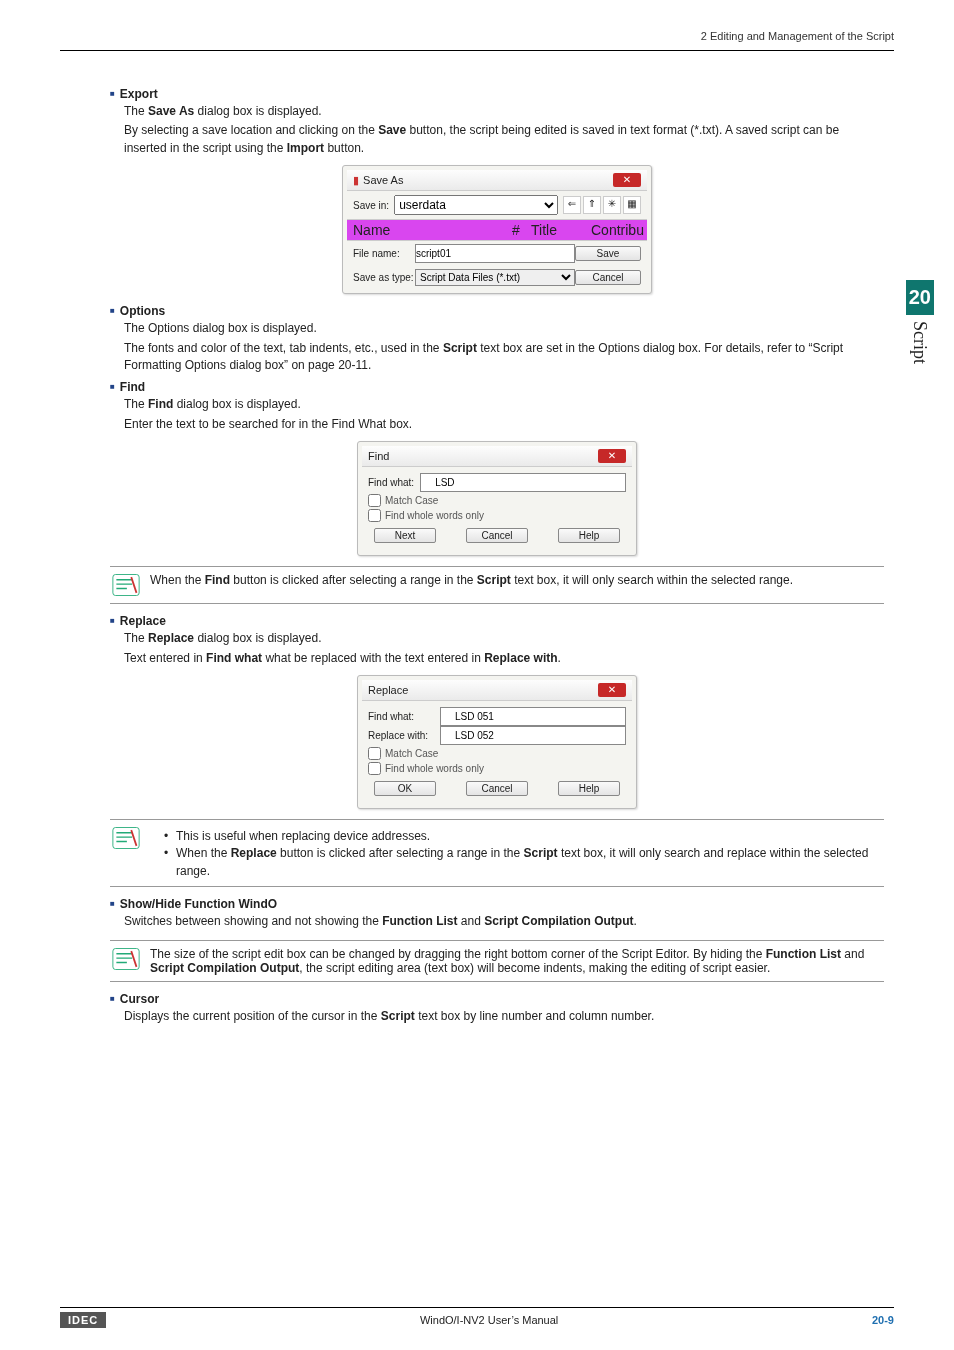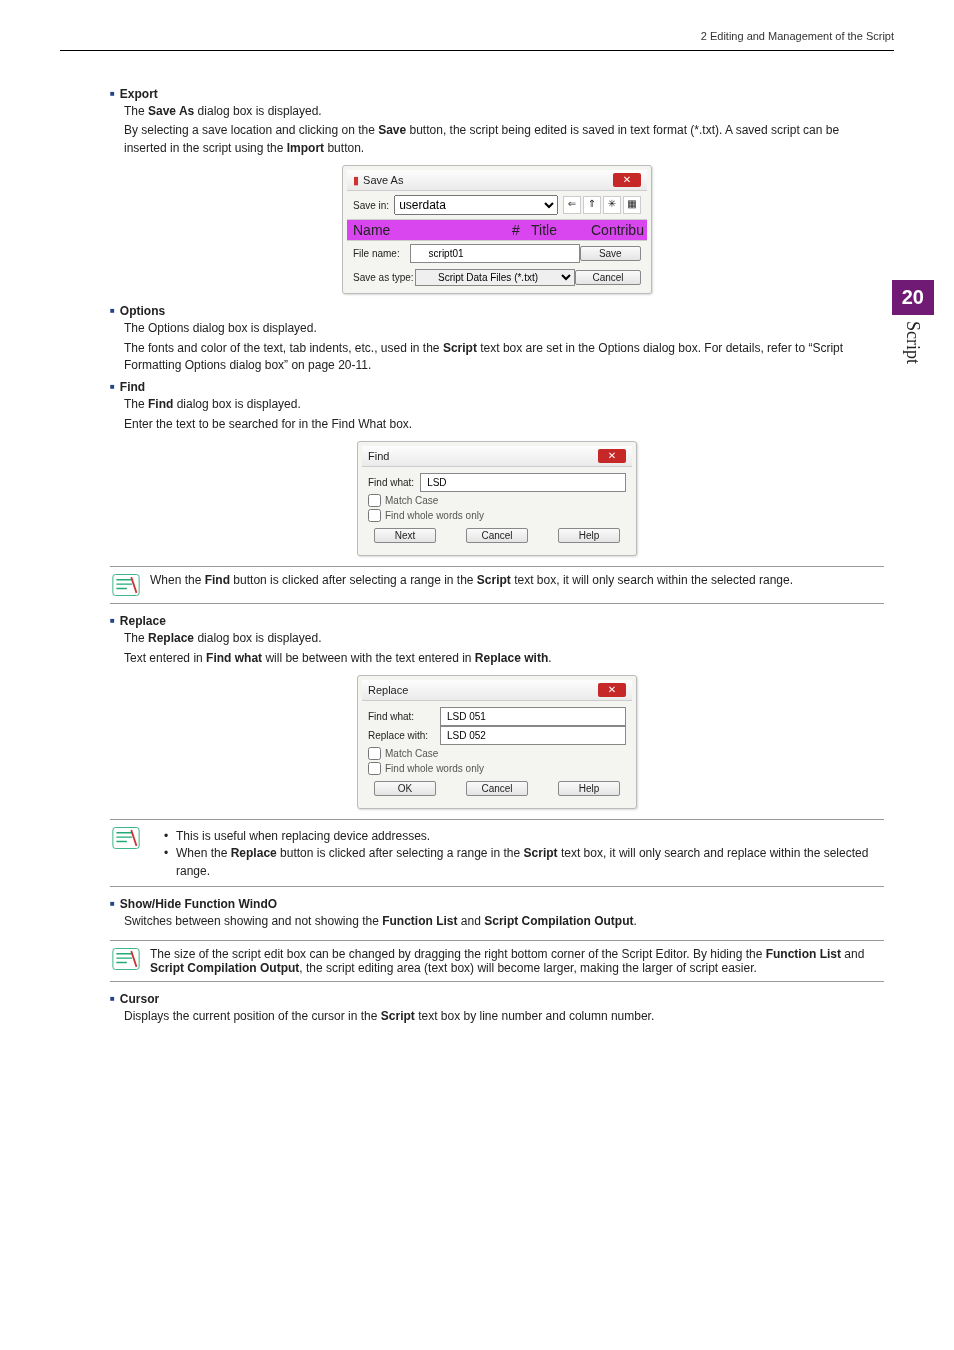--- a/index.html
+++ b/index.html
@@ -19,35 +19,35 @@
 .savein-row select{font-size:12px;flex:1;height:20px}
 .tb-icons{display:flex;gap:2px}
 .tb-icons span{width:16px;height:16px;border:1px solid #ccc;background:#fff;display:inline-block;font-size:10px;text-align:center;line-height:14px}
 .cols{display:flex;font-size:14px;border-top:1px solid #ccc;border-bottom:1px solid #ccc;background:#d946ef;padding:2px 6px}
 .cols .c1{flex:1}
 .cols .c2{width:30px;text-align:center}
 .cols .c3{width:60px}
 .cols .c4{width:50px;text-align:right}
 .empty{text-align:center;color:#555;font-size:10px;padding:30px 0}
 .bottom-rows{display:flex;align-items:center;padding:3px 6px;font-size:10px}
-.bottom-rows input,.bottom-rows select{font-size:10px;height:17px;border:1px solid #888;padding:0 18px}
+.bottom-rows input,.bottom-rows select{font-size:10px;height:17px;border:1px solid #888;padding:0 0}
 .btn{background:linear-gradient(#fafafa,#e4e4e4);border:1px solid #888;border-radius:2px;font-size:10px;padding:1px 6px;width:52px;text-align:center}
 .find-dlg{width:270px;padding:4px}
 .dlg-body{padding:6px;font-size:10px}
 .row{display:flex;align-items:center;gap:6px;}
 .row label{white-space:nowrap}
-.row input[type=text]{flex:1;border:1px solid #888;height:17px;font-size:10px;padding:0 6px}
+.row input[type=text]{flex:1;border:1px solid #888;height:17px;font-size:10px;padding:0 14px}
 .chk{display:flex;align-items:center;gap:4px;margin:2px 0;font-size:10px;color:#555}
 .chk input{margin:0}
 .btn-row{display:flex;justify-content:flex-end;gap:30px;padding:4px 6px 2px 6px}
 .note-box{display:flex;gap:10px;border-top:1px solid #999;border-bottom:1px solid #999;padding:6px 2px;margin:10px 0}
 .note-icon{width:28px;height:24px;flex:0 0 28px}
 .note-icon svg{width:28px;height:24px}
 .side-tab{position:absolute;right:20px;top:280px;display:flex;flex-direction:column;align-items:center}
-.tab-num{background:#701a75;color:#fff;font-weight:bold;font-size:20px;padding:6px 10px}
+.tab-num{background:#0f766e;color:#fff;font-weight:bold;font-size:20px;padding:6px 3px}
 .tab-txt{writing-mode:vertical-rl;font-size:18px;font-family:Georgia,serif;padding-top:6px}
 .footer{position:absolute;bottom:22px;left:60px;right:60px;border-top:1px solid #000;padding-top:4px;display:flex;align-items:center;font-size:11px}
 .idec-logo{background:#555;color:#fff;font-weight:bold;padding:2px 8px;font-size:11px;letter-spacing:1px}
 .footer .center{flex:1;text-align:center}
 .footer .pn{font-weight:bold;color:#1f6fb0}
 b{font-weight:bold}
 ul.bul{margin:2px 0 0 14px;padding:0;list-style:none}
 ul.bul li{padding-left:12px;position:relative;line-height:1.45}
 ul.bul li::before{content:"•";position:absolute;left:0}
 </style>
@@ -153,21 +153,21 @@
             <path d="M22 4l6 18" stroke="#c33" stroke-width="2"></path>
           </svg></div>
       <div><span>When the </span><b>Find</b><span> button is clicked after selecting a range in the </span><b>Script</b><span> text box, it will only search within the selected range.</span></div>
     </div>
 
     <div class="bullet-row">
         <span class="sq">■</span>
         <span class="sec-title">Replace</span>
       </div>
     <div class="para"><span>The </span><b>Replace</b><span> dialog box is displayed.</span></div>
-    <div class="para"><span>Text entered in </span><b>Find what</b><span> will be between with the text entered in </span><b>Replace with</b><span>.</span></div>
+    <div class="para"><span>Text entered in </span><b>Find what</b><span> what be replaced with the text entered in </span><b>Replace with</b><span>.</span></div>
 
     <div class="img-box find-dlg">
       <div class="dlg-title">
           <span>Replace</span>
           <span class="red-x">✕</span>
         </div>
       <div class="dlg-body">
         <div class="row">
             <label style="width:66px">Find what:</label>
             <input type="text" value="LSD 051" style="">
@@ -211,24 +211,29 @@
         <span class="sec-title">Show/Hide Function WindO</span>
       </div>
     <div class="para"><span>Switches between showing and not showing the </span><b>Function List</b><span> and </span><b>Script Compilation Output</b><span>.</span></div>
 
     <div class="note-box">
       <div class="note-icon"><svg viewBox="0 0 32 26">
             <rect x="1" y="1" width="30" height="24" rx="3" fill="none" stroke="#2a7" stroke-width="1"></rect>
             <path d="M5 7h18M5 12h18M5 17h12" stroke="#2a7" stroke-width="1.5"></path>
             <path d="M22 4l6 18" stroke="#c33" stroke-width="2"></path>
           </svg></div>
-      <div><span>The size of the script edit box can be changed by dragging the right bottom corner of the Script Editor. By hiding the </span><b>Function List</b><span> and </span><b>Script Compilation Output</b><span>, the script editing area (text box) will become larger, making the larger of script easier.</span></div>
+      <div><span>The size of the script edit box can be changed by dragging the right bottom corner of the Script Editor. By hiding the </span><b>Function List</b><span> and </span><b>Script Compilation Output</b><span>, the script editing area (text box) will become indents, making the editing of script easier.</span></div>
     </div>
 
     <div class="bullet-row">
         <span class="sq">■</span>
         <span class="sec-title">Cursor</span>
       </div>
     <div class="para"><span>Displays the current position of the cursor in the </span><b>Script</b><span> text box by line number and column number.</span></div>
 
   </div>
 
+  <div class="footer">
+    <span class="idec-logo">IDEC</span>
+    <span class="center">WindO/I-NV2 User’s Manual</span>
+    <span class="pn">20-9</span>
+  </div>
 </div>
 
 </body></html>

